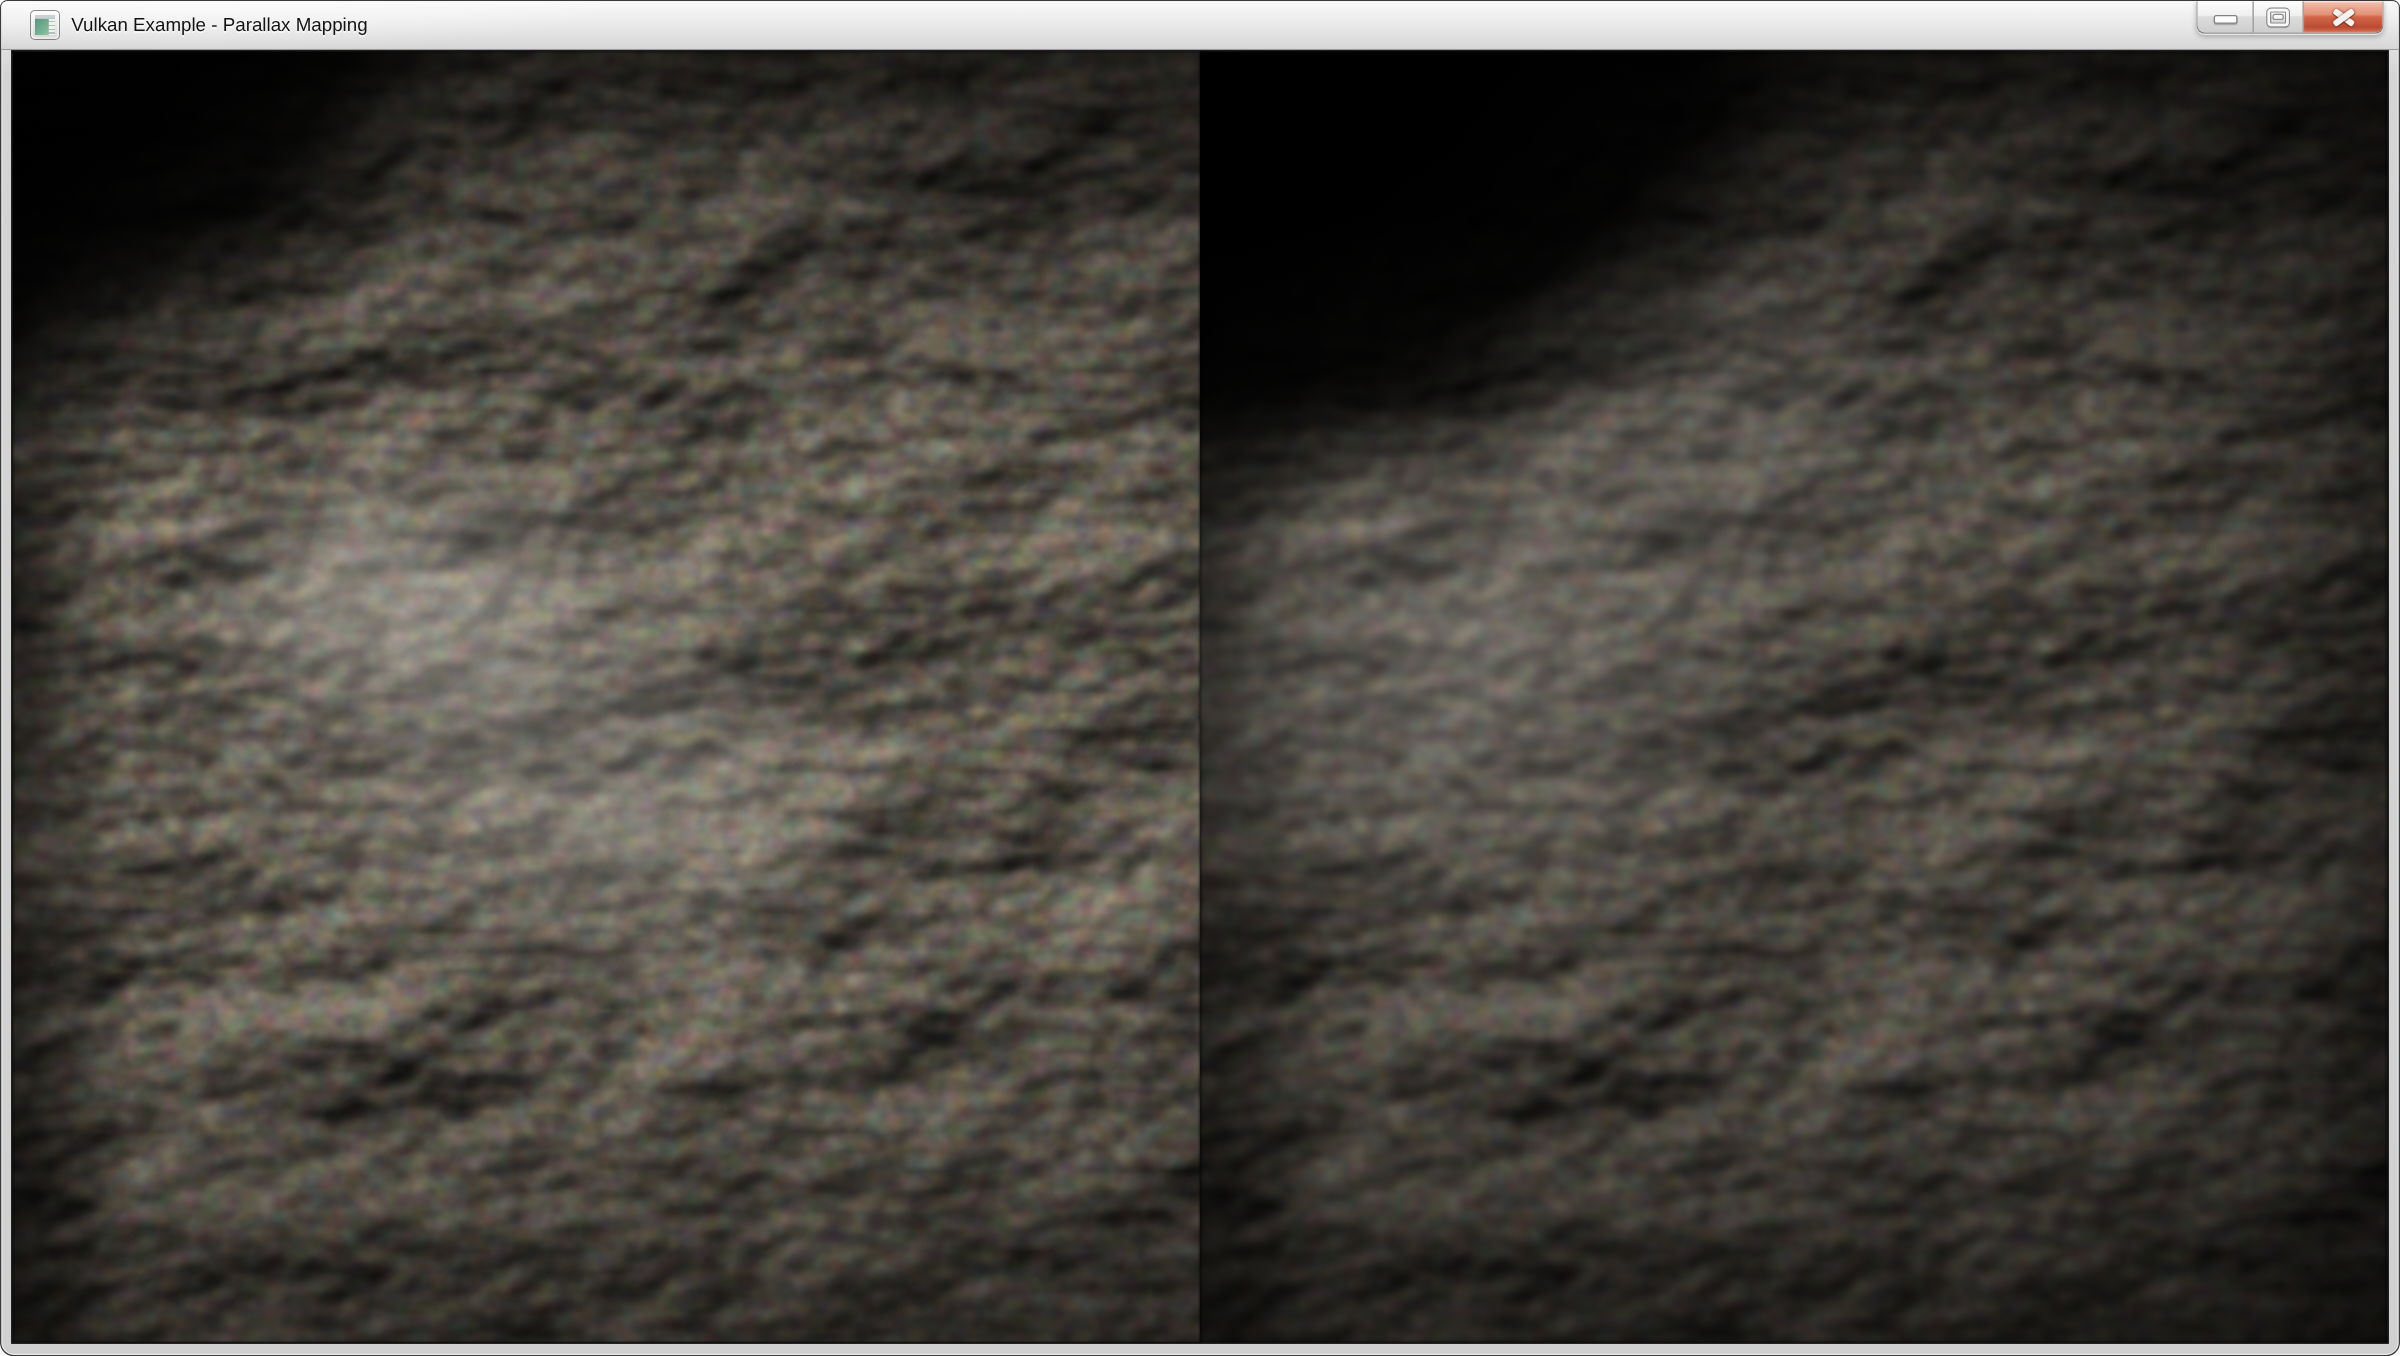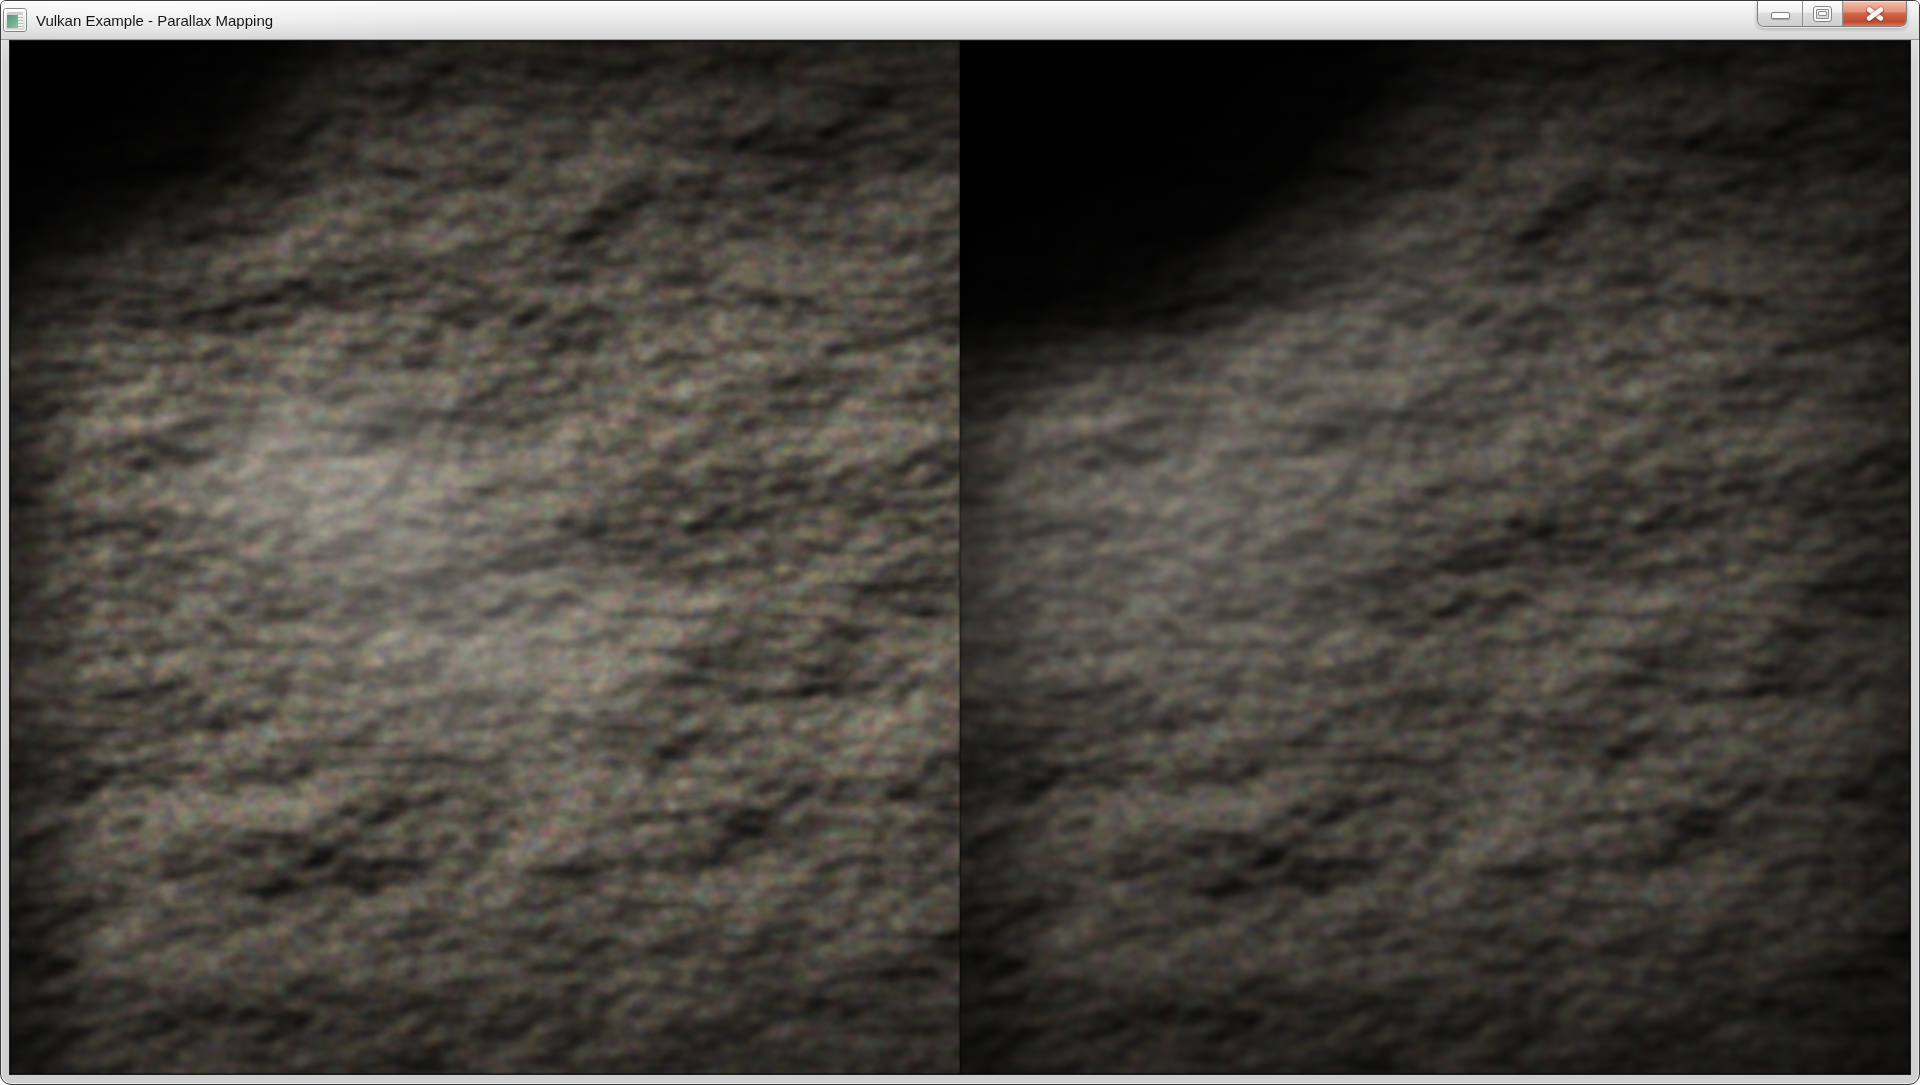--- a/index.html
+++ b/index.html
@@ -16,21 +16,21 @@
     border: 1px solid #3c3c3c;
     border-radius: 6px 6px 11px 11px;
     background: linear-gradient(180deg, #f5f5f5 0%, #e3e3e3 30px, #d4d4d4 60px, #d0d0d0 100%);
     box-shadow: inset 0 0 0 1px rgba(255,255,255,0.55);
   }
 
   
   .titlebar {
     position: absolute; top: 0; left: 0; right: 0; height: 39px;
     display: flex; align-items: center;
-    padding-left: 3px;
+    padding-left: 24px;
     border-radius: 5px 5px 0 0;
     background:
       radial-gradient(500px 60px at 8% 0%, rgba(255,255,255,0.55), rgba(255,255,255,0) 70%),
       linear-gradient(180deg, #fafafa 0%, #e9e9e9 50%, #d6d6d6 100%);
     box-shadow: inset 0 1px 0 rgba(255,255,255,0.9);
     border-bottom: 1px solid #9a9a9a;
   }
 
   .app-icon {
     display: block; width: 22px; height: 22px; padding: 3px;

